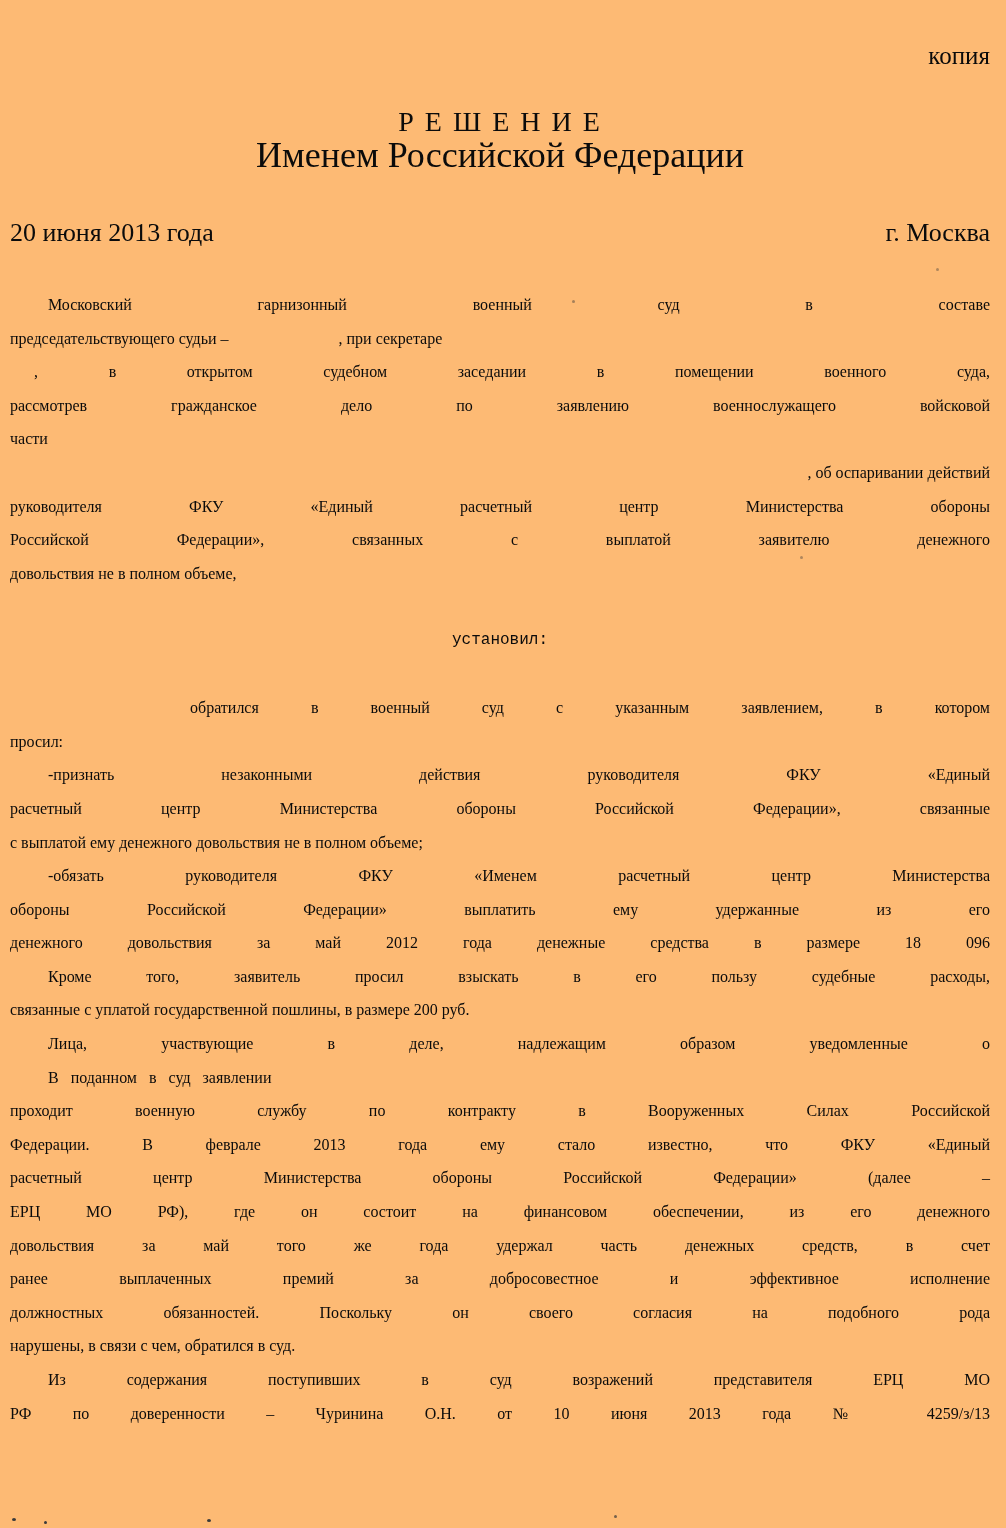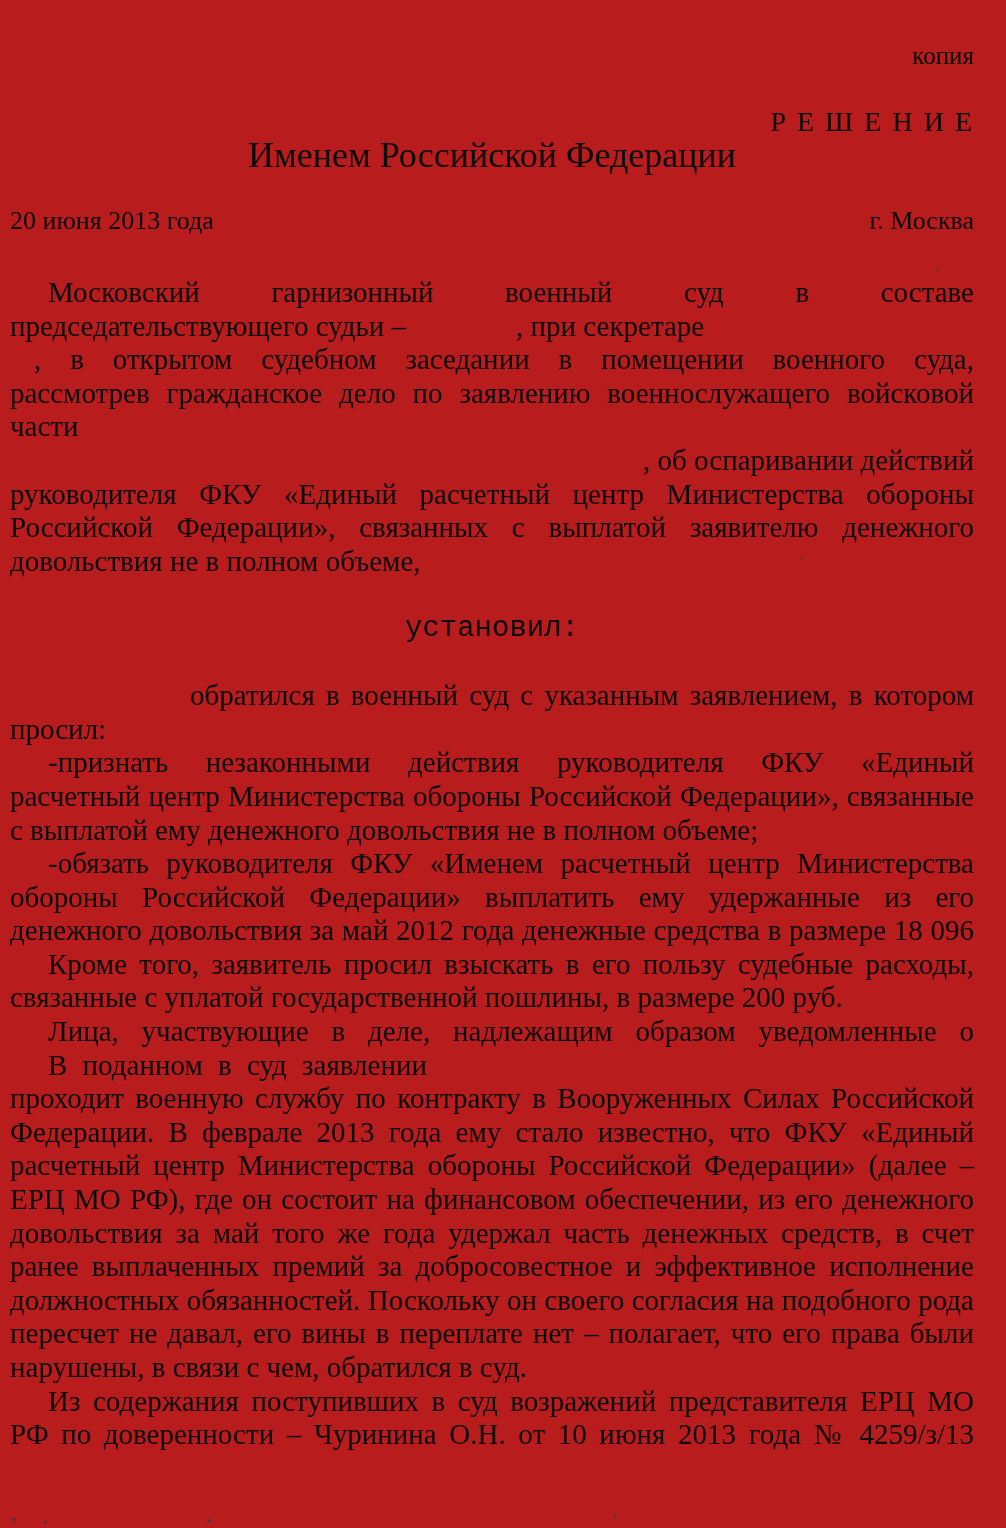--- a/index.html
+++ b/index.html
@@ -7,55 +7,55 @@
     padding: 0;
     background: #ffffff;
     font-family: "Liberation Serif", "DejaVu Serif", serif;
     color: #0b0b0b;
   }
   .page {
     position: relative;
     width: 1006px;
     height: 1528px;
     box-sizing: border-box;
-    padding: 42px 32px 0 10px;
-    background: #b91c1c;
+    padding: 42px 16px 0 10px;
+    background: #fdba74;
     overflow: hidden;
   }
   .copy-line {
     text-align: right;
     font-size: 25px;
     line-height: 28px;
   }
   .doc-title {
-    text-align: right;
+    text-align: center;
     font-size: 28px;
     line-height: 32px;
     margin-top: 36px;
     letter-spacing: 2px;
     font-weight: normal;
   }
   .doc-subtitle {
     text-align: center;
     font-size: 36px;
     line-height: 34px;
     font-weight: normal;
   }
   .dateline {
     display: flex;
     justify-content: space-between;
-    margin-top: 34px;
+    margin-top: 46px;
     font-size: 26px;
     line-height: 30px;
   }
   .doc-body {
     margin-top: 40px;
   }
   .bodyline {
-    font-size: 29px;
+    font-size: 16px;
     line-height: 33.6px;
     min-height: 33.6px;
     white-space: normal;
   }
   .bodyline.justify {
     text-align: justify;
     text-align-last: justify;
   }
   .bodyline.left   { text-align: left; }
   .bodyline.right  { text-align: right; }
@@ -116,21 +116,20 @@
       <div class="bodyline left">связанные с уплатой государственной пошлины, в размере 200 руб.</div>
       <div class="bodyline justify" style="text-indent: 38px;">Лица, участвующие в деле, надлежащим образом уведомленные о</div>
       <div class="bodyline left" style="text-indent: 38px; word-spacing: 8px;">В поданном в суд заявлении</div>
       <div class="bodyline justify">проходит военную службу по контракту в Вооруженных Силах Российской</div>
       <div class="bodyline justify">Федерации. В феврале 2013 года ему стало известно, что ФКУ «Единый</div>
       <div class="bodyline justify">расчетный центр Министерства обороны Российской Федерации» (далее –</div>
       <div class="bodyline justify">ЕРЦ МО РФ), где он состоит на финансовом обеспечении, из его денежного</div>
       <div class="bodyline justify">довольствия за май того же года удержал часть денежных средств, в счет</div>
       <div class="bodyline justify">ранее выплаченных премий за добросовестное и эффективное исполнение</div>
       <div class="bodyline justify">должностных обязанностей. Поскольку он своего согласия на подобного рода</div>
-      <div class="bodyline justify">пересчет не давал, его вины в переплате нет – полагает, что его права были</div>
       <div class="bodyline left">нарушены, в связи с чем, обратился в суд.</div>
       <div class="bodyline justify" style="text-indent: 38px;">Из содержания поступивших в суд возражений представителя ЕРЦ МО</div>
       <div class="bodyline justify">РФ по доверенности – Чуринина О.Н. от 10 июня 2013 года № 4259/з/13</div>
     </div>
 
   <span class="speck s1"></span>
   <span class="speck s2"></span>
   <span class="speck s3"></span>
   <span class="speck s4"></span>
   <span class="speck s5"></span>

